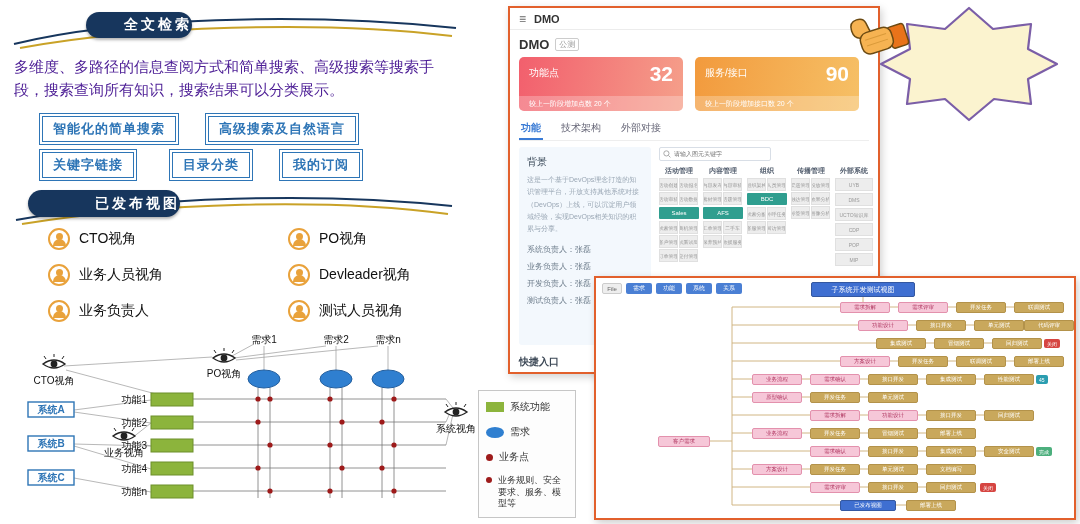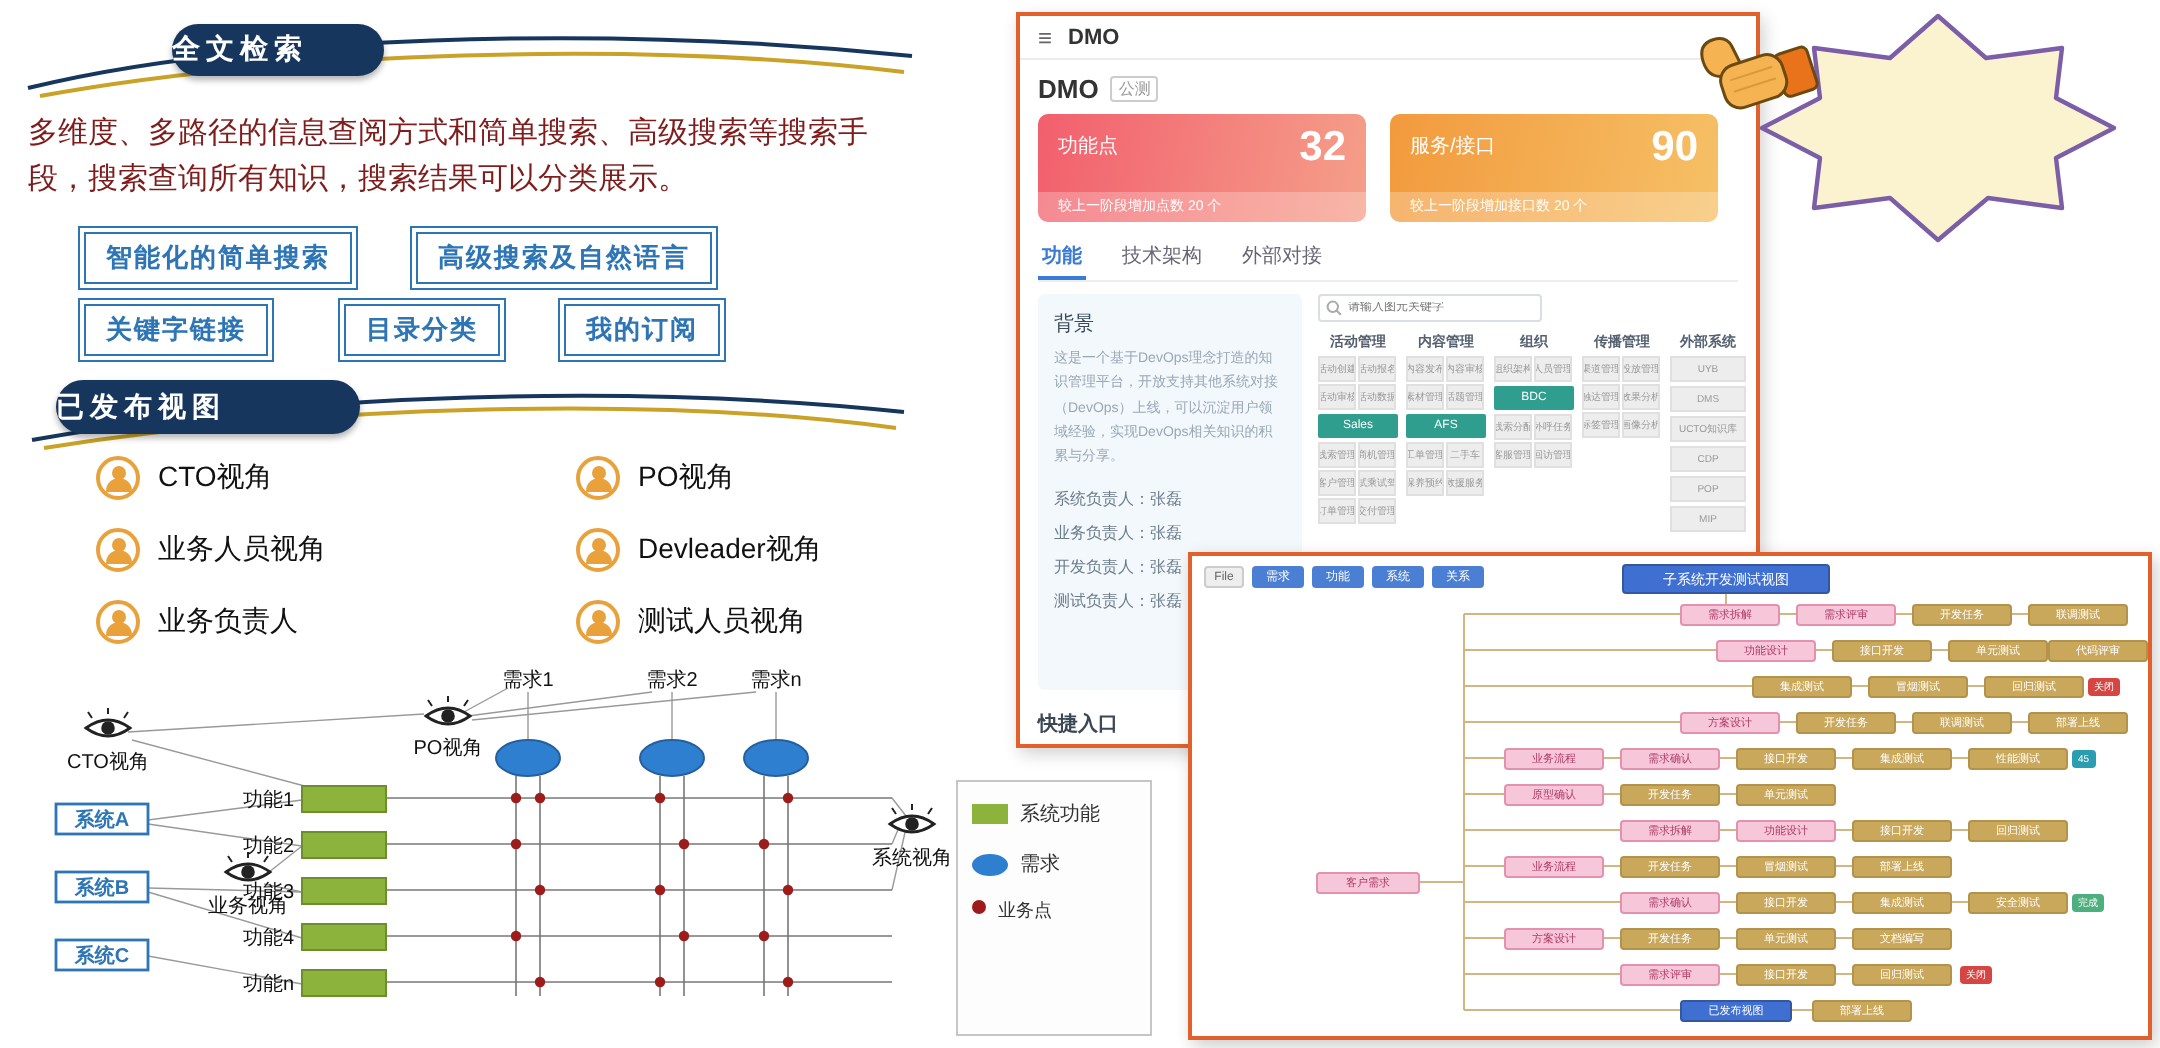--- a/index.html
+++ b/index.html
@@ -2,25 +2,25 @@
 <html><head>
 <meta charset="utf-8">
 <style>
   *{margin:0;padding:0;box-sizing:border-box}
   body{font-family:"Liberation Sans","DejaVu Sans",sans-serif;background:#fff}
   .stage{position:relative;width:1080px;height:524px;background:#fff;overflow:hidden}
   .abs{position:absolute}
 
   
   .ribbon{position:absolute;background:#17365d;color:#fff;font-weight:bold;font-size:14px;
-    display:flex;align-items:center;justify-content:flex-start;border-radius:14px;letter-spacing:3px;
+    display:flex;align-items:center;justify-content:flex-end;border-radius:14px;letter-spacing:3px;
     box-shadow:0 2px 3px rgba(0,0,0,.3);z-index:2}
   .swoosh{position:absolute;z-index:1;pointer-events:none}
 
-  .para{position:absolute;left:14px;top:56px;width:438px;font-size:15px;color:#7f1d1d;line-height:1.5;z-index:2}
+  .para{position:absolute;left:14px;top:56px;width:438px;font-size:15px;color:#4c1d95;line-height:1.5;z-index:2}
 
   .chip{position:absolute;border:1px solid #2e75b6;outline:1px solid #2e75b6;outline-offset:2px;
     color:#2e75b6;font-weight:bold;font-size:13px;padding:3px 10px;background:#fff;white-space:nowrap;
     letter-spacing:1px;z-index:2}
 
   .role{position:absolute;display:flex;align-items:center;gap:9px;font-size:14px;color:#111;z-index:2}
   .role-icon{width:22px;height:22px;border:2px solid #e9a23b;border-radius:50%;position:relative;flex:none;background:#fff}
   .role-icon::before{content:"";position:absolute;width:7px;height:7px;border-radius:50%;background:#e9a23b;left:5.5px;top:3px}
   .role-icon::after{content:"";position:absolute;width:13px;height:7px;border-radius:7px 7px 0 0;background:#e9a23b;left:2.5px;bottom:2px}
 
@@ -263,20 +263,24 @@
         <span>系统功能</span>
       </div>
     <div class="lg-item">
         <span class="lg-ellipse"></span>
         <span>需求</span>
       </div>
     <div class="lg-item">
         <span class="lg-dot"></span>
         <span>业务点</span>
       </div>
+    <div class="lg-item">
+        <span class="lg-dot sm"></span>
+        <span>业务规则、安全要求、服务、模型等</span>
+      </div>
   </div>
 
   <div class="dmo-panel">
     <div class="dmo-nav">
       <span class="menu-glyph">≡</span>
       <span class="dmo-nav-title">DMO</span>
     </div>
     <div class="dmo-body">
       <div class="dmo-title-row">
         <span class="dmo-title">DMO</span>

